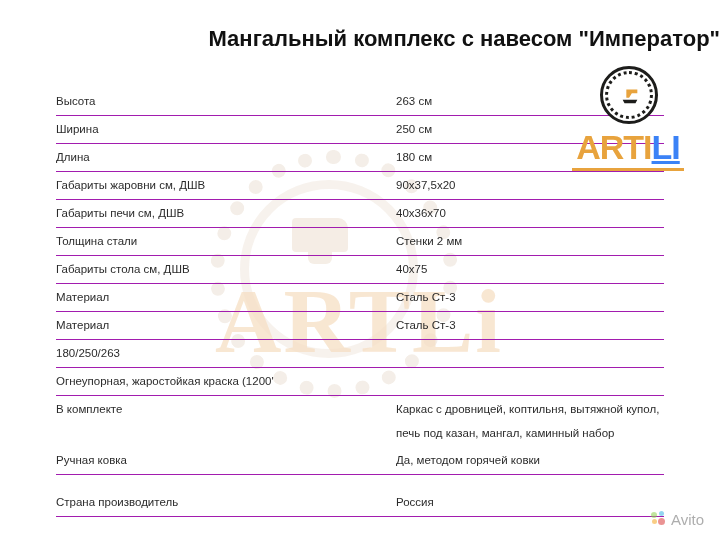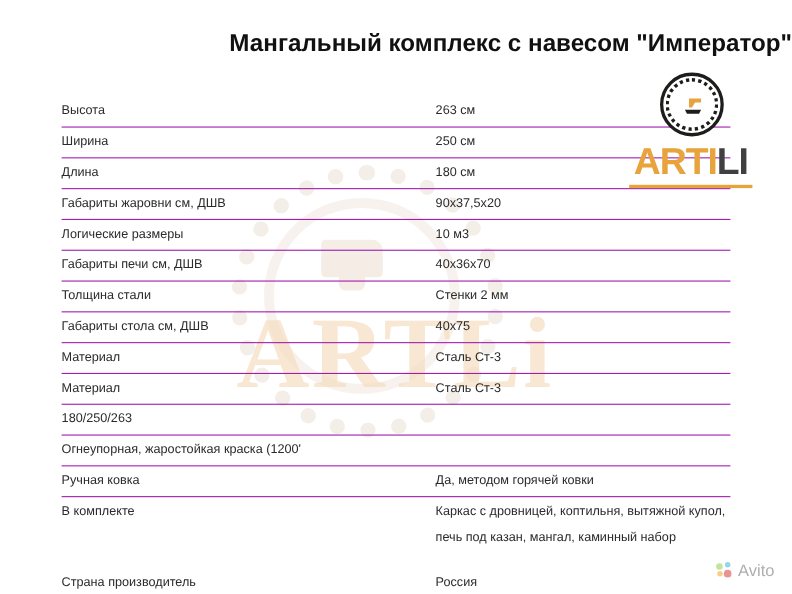--- a/index.html
+++ b/index.html
@@ -142,21 +142,22 @@
     top: 62px;
     width: 132px;
     text-align: center;
     font-size: 34px;
     font-weight: bold;
     letter-spacing: -1px;
     color: #E8A33D;
     font-family: "Liberation Sans", sans-serif;
   }
   .logo-word .dark {
-    color: #404040;
+    color: #3b82f6;
+    text-decoration: underline;
   }
   .logo-underline {
     position: absolute;
     left: 10px;
     top: 102px;
     width: 112px;
     height: 3px;
     background: #E8A33D;
   }
 
@@ -271,24 +272,20 @@
     </div>
     <div class="row">
       <div class="k">Длина</div>
       <div class="v">180 см</div>
     </div>
     <div class="row">
       <div class="k">Габариты жаровни см, ДШВ</div>
       <div class="v">90х37,5х20</div>
     </div>
     <div class="row">
-      <div class="k">Логические размеры</div>
-      <div class="v">10 м3</div>
-    </div>
-    <div class="row">
       <div class="k">Габариты печи см, ДШВ</div>
       <div class="v">40х36х70</div>
     </div>
     <div class="row">
       <div class="k">Толщина стали</div>
       <div class="v">Стенки 2 мм</div>
     </div>
     <div class="row">
       <div class="k">Габариты стола см, ДШВ</div>
       <div class="v">40х75</div>
@@ -299,32 +296,32 @@
     </div>
     <div class="row">
       <div class="k">Материал</div>
       <div class="v">Сталь Ст-3</div>
     </div>
     <div class="row">
       <div class="v">180/250/263</div>
     </div>
     <div class="row">
       <div class="v">Огнеупорная, жаростойкая краска (1200'</div>
-    </div>
-    <div class="row">
-      <div class="k">Ручная ковка</div>
-      <div class="v">Да, методом горячей ковки</div>
     </div>
     <div class="row noline">
       <div class="k">В комплекте</div>
       <div class="v">
         <span>Каркас с дровницей, коптильня, вытяжной купол,</span>
         <span class="l2">печь под казан, мангал, каминный набор</span>
       </div>
     </div>
+    <div class="row">
+      <div class="k">Ручная ковка</div>
+      <div class="v">Да, методом горячей ковки</div>
+    </div>
 
     <div class="gap"></div>
 
     <div class="row">
       <div class="k">Страна производитель</div>
       <div class="v">Россия</div>
     </div>
 
   </div>
 

